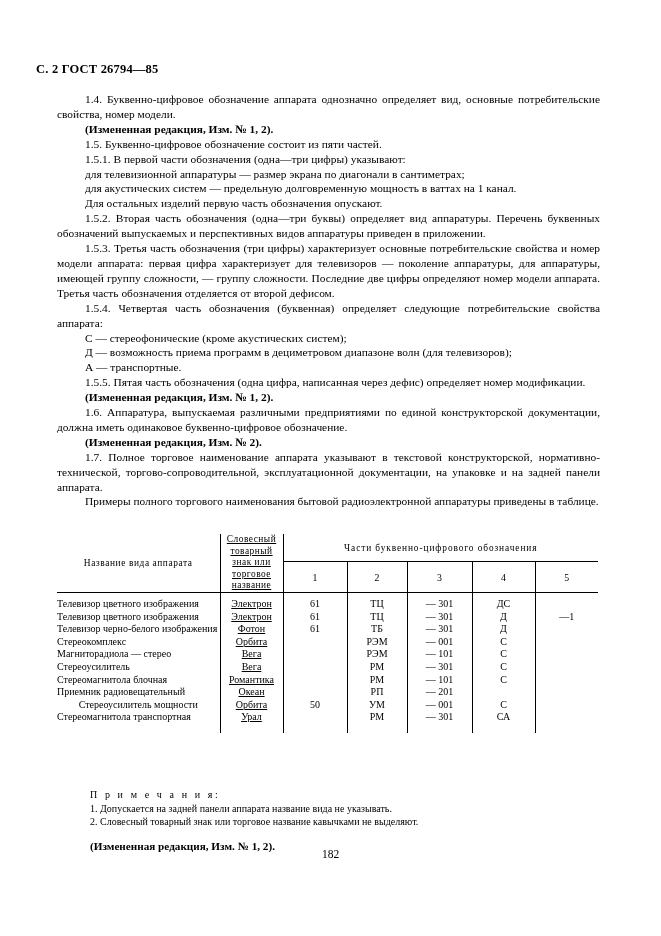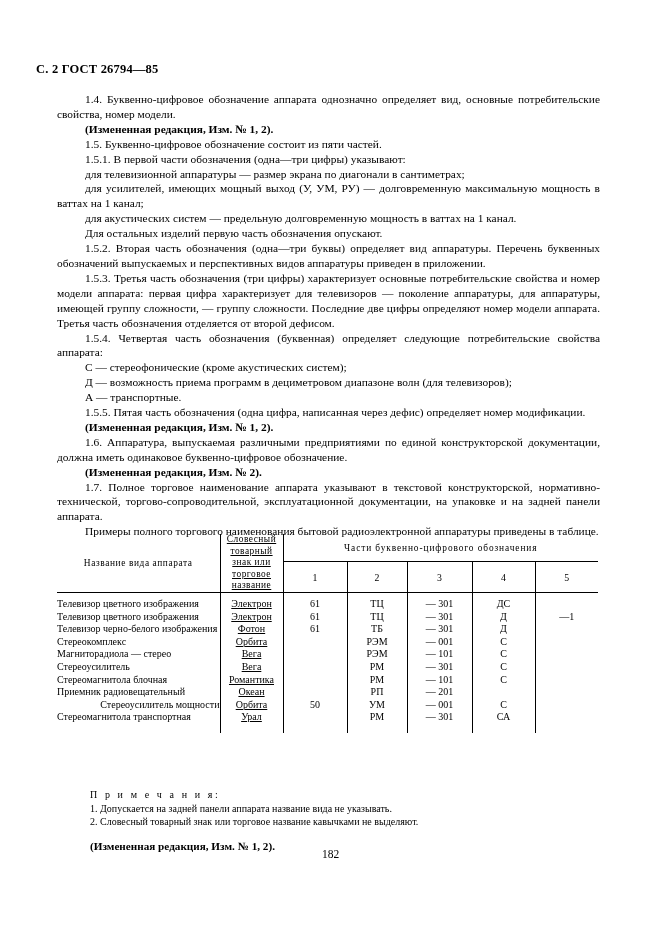--- a/index.html
+++ b/index.html
@@ -165,21 +165,20 @@
 <div class="page">
 
   <div class="page-header">С. 2 ГОСТ 26794—85</div>
 
   <div class="body-block">
     <p class="">1.4. Буквенно-цифровое обозначение аппарата однозначно определяет вид, основные потребительские свойства, номер модели.</p>
     <p class="bold">(Измененная редакция, Изм. № 1, 2).</p>
     <p class="nojust">1.5. Буквенно-цифровое обозначение состоит из пяти частей.</p>
     <p class="nojust">1.5.1. В первой части обозначения (одна—три цифры) указывают:</p>
     <p class="nojust">для телевизионной аппаратуры — размер экрана по диагонали в сантиметрах;</p>
-    <p class="">для усилителей, имеющих мощный выход (У, УМ, РУ) — долговременную максимальную мощность в ваттах на 1 канал;</p>
     <p class="nojust">для акустических систем — предельную долговременную мощность в ваттах на 1 канал.</p>
     <p class="nojust">Для остальных изделий первую часть обозначения опускают.</p>
     <p class="">1.5.2. Вторая часть обозначения (одна—три буквы) определяет вид аппаратуры. Перечень буквенных обозначений выпускаемых и перспективных видов аппаратуры приведен в приложении.</p>
     <p class="">1.5.3. Третья часть обозначения (три цифры) характеризует основные потребительские свойства и номер модели аппарата: первая цифра характеризует для телевизоров — поколение аппаратуры, для аппаратуры, имеющей группу сложности, — группу сложности. Последние две цифры определяют номер модели аппарата. Третья часть обозначения отделяется от второй дефисом.</p>
     <p class="">1.5.4. Четвертая часть обозначения (буквенная) определяет следующие потребительские свойства аппарата:</p>
     <p class="nojust">С — стереофонические (кроме акустических систем);</p>
     <p class="nojust">Д — возможность приема программ в дециметровом диапазоне волн (для телевизоров);</p>
     <p class="nojust">А — транспортные.</p>
     <p class="">1.5.5. Пятая часть обозначения (одна цифра, написанная через дефис) определяет номер модификации.</p>
     <p class="bold">(Измененная редакция, Изм. № 1, 2).</p>
@@ -299,21 +298,21 @@
           <td class="cell-name">Приемник радиовещательный</td>
           <td class="cell-ctr v-left v-right">Океан</td>
           <td class="cell-ctr"></td>
           <td class="cell-ctr v-left">РП</td>
           <td class="cell-ctr v-left">— 201</td>
           <td class="cell-ctr v-left"></td>
           <td class="cell-ctr v-left"></td>
         </tr>
 
         <tr class="datarow">
-          <td class="cell-name" style="text-align:right;">Стереоусилитель мощности</td>
+          <td class="cell-name" style="text-align:center;">Стереоусилитель мощности</td>
           <td class="cell-ctr v-left v-right">Орбита</td>
           <td class="cell-ctr">50</td>
           <td class="cell-ctr v-left">УМ</td>
           <td class="cell-ctr v-left">— 001</td>
           <td class="cell-ctr v-left">С</td>
           <td class="cell-ctr v-left"></td>
         </tr>
 
         <tr class="datarow">
           <td class="cell-name">Стереомагнитола транспортная</td>

